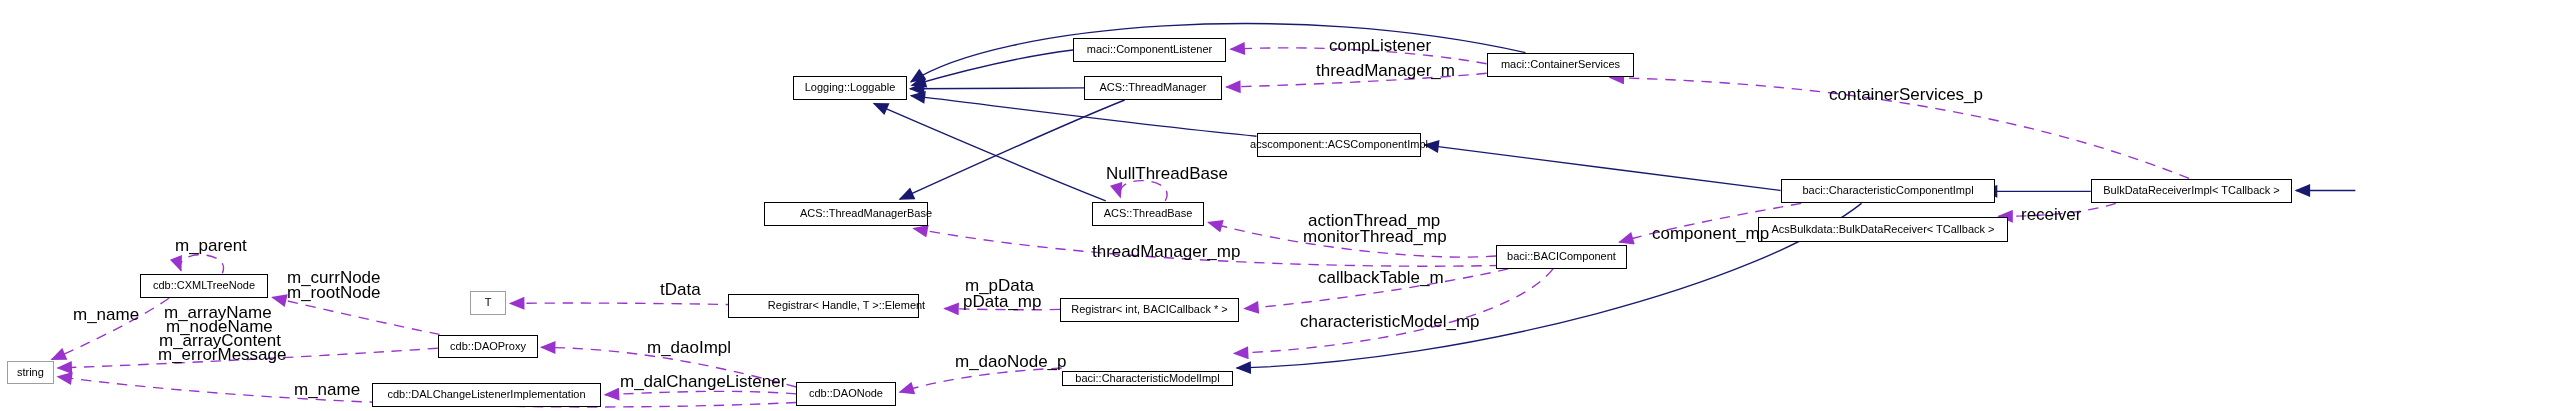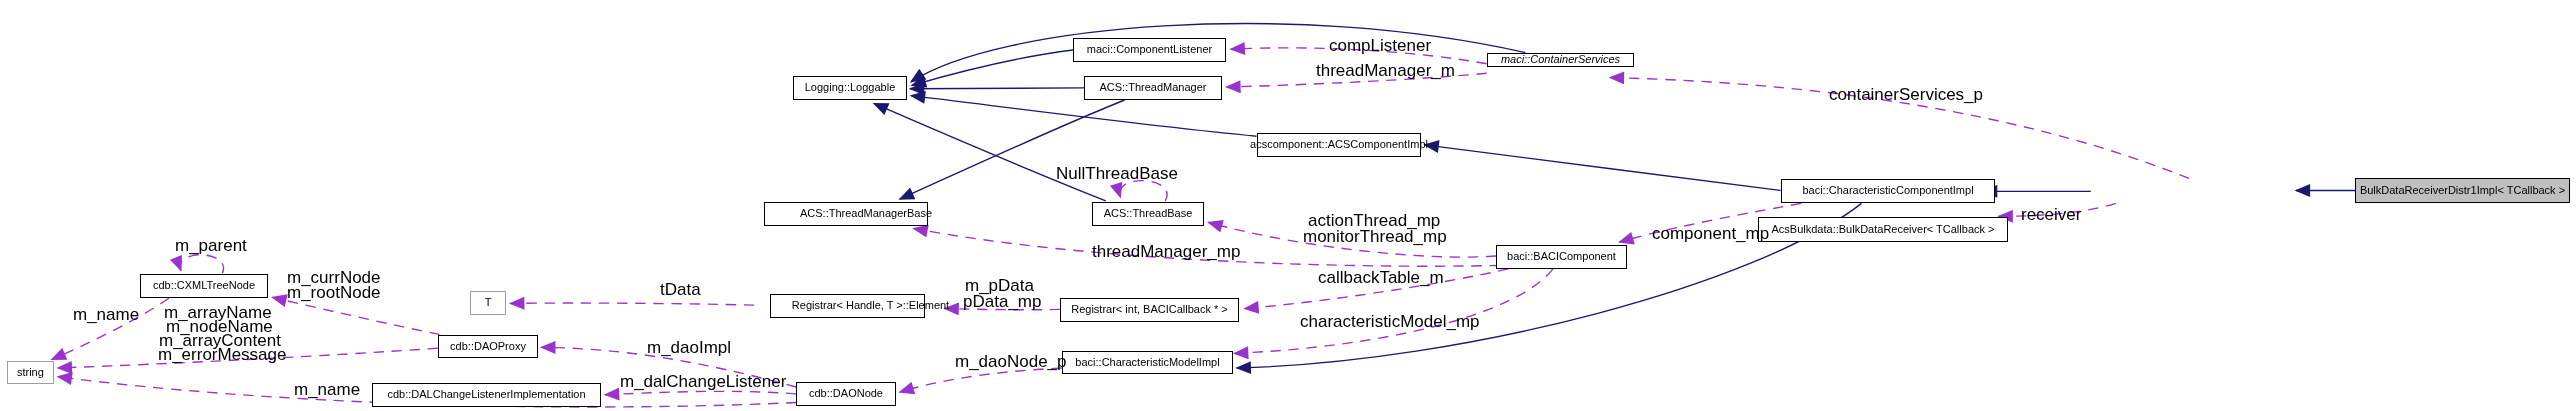--- a/index.html
+++ b/index.html
@@ -80,42 +80,42 @@
       <path d="M 924,467 C 650,480 300,468 67,437" marker-end="url(#m-purple)"></path>
       <path d="M 924,449 C 845,428 745,404 628,403" marker-end="url(#m-purple)"></path>
       <path d="M 924,457 C 855,452 790,454 702,458" marker-end="url(#m-purple)"></path>
       <path d="M 1232,427 C 1150,431 1090,441 1044,455" marker-end="url(#m-purple)"></path>
     </g>
   </svg>
 
   <div class="node" style="left:793px;top:76px;width:114px;height:24px;">Logging::Loggable</div>
   <div class="node" style="left:1073px;top:38px;width:153px;height:24px;">maci::ComponentListener</div>
   <div class="node" style="left:1084px;top:76px;width:138px;height:24px;">ACS::ThreadManager</div>
-  <div class="node" style="left:1487px;top:53px;width:147px;height:14px;font-style:italic;">maci::ContainerServices</div>
+  <div class="node" style="left:1487px;top:53px;width:147px;height:24px;">maci::ContainerServices</div>
   <div class="node" style="left:1257px;top:133px;width:164px;height:24px;">acscomponent::ACSComponentImpl</div>
   <div class="node" style="left:764px;top:202px;width:164px;height:24px;padding-left:40px;">ACS::ThreadManagerBase</div>
   <div class="node" style="left:1092px;top:202px;width:112px;height:24px;">ACS::ThreadBase</div>
   <div class="node" style="left:1781px;top:179px;width:214px;height:24px;">baci::CharacteristicComponentImpl</div>
-  <div class="node highlight" style="left:2355px;top:178px;width:215px;height:25px;">BulkDataReceiverDistr1Impl&lt; TCallback &gt;</div>
+  <div class="node" style="left:2091px;top:179px;width:201px;height:24px;">BulkDataReceiverImpl&lt; TCallback &gt;</div>
   <div class="node" style="left:1758px;top:217px;width:250px;height:25px;">AcsBulkdata::BulkDataReceiver&lt; TCallback &gt;</div>
   <div class="node" style="left:1496px;top:245px;width:131px;height:24px;">baci::BACIComponent</div>
   <div class="node" style="left:140px;top:274px;width:128px;height:24px;">cdb::CXMLTreeNode</div>
   <div class="node external" style="left:470px;top:291px;width:36px;height:24px;">T</div>
-  <div class="node" style="left:770px;top:294px;width:155px;height:24px;padding-left:46px;">Registrar&lt; Handle, T &gt;::Element</div>
+  <div class="node" style="left:728px;top:294px;width:191px;height:24px;padding-left:46px;">Registrar&lt; Handle, T &gt;::Element</div>
   <div class="node" style="left:1060px;top:298px;width:179px;height:24px;">Registrar&lt; int, BACICallback * &gt;</div>
   <div class="node" style="left:438px;top:335px;width:100px;height:23px;">cdb::DAOProxy</div>
   <div class="node external" style="left:6.9px;top:361px;width:47px;height:23px;">string</div>
   <div class="node" style="left:372px;top:383px;width:229px;height:24px;">cdb::DALChangeListenerImplementation</div>
   <div class="node" style="left:796px;top:382px;width:100px;height:24px;">cdb::DAONode</div>
-  <div class="node" style="left:1062px;top:351px;width:171px;height:23px;">baci::CharacteristicModelImpl</div>
+  <div class="node" style="left:1062px;top:371px;width:171px;height:15px;">baci::CharacteristicModelImpl</div>
 
   <div class="elabel" style="left:1329px;top:40px;">compListener</div>
   <div class="elabel" style="left:1316px;top:65px;">threadManager_m</div>
   <div class="elabel" style="left:1829px;top:89px;">containerServices_p</div>
-  <div class="elabel" style="left:1056px;top:168px;">NullThreadBase</div>
+  <div class="elabel" style="left:1106px;top:168px;">NullThreadBase</div>
   <div class="elabel" style="left:1308px;top:215px;">actionThread_mp</div>
   <div class="elabel" style="left:1303px;top:231px;">monitorThread_mp</div>
   <div class="elabel" style="left:1652px;top:228px;">component_mp</div>
   <div class="elabel" style="left:2021px;top:209px;">receiver</div>
   <div class="elabel" style="left:1092px;top:246px;">threadManager_mp</div>
   <div class="elabel" style="left:175px;top:240px;">m_parent</div>
   <div class="elabel" style="left:287px;top:272px;">m_currNode</div>
   <div class="elabel" style="left:287px;top:287px;">m_rootNode</div>
   <div class="elabel" style="left:660px;top:284px;">tData</div>
   <div class="elabel" style="left:965px;top:280px;">m_pData</div>

